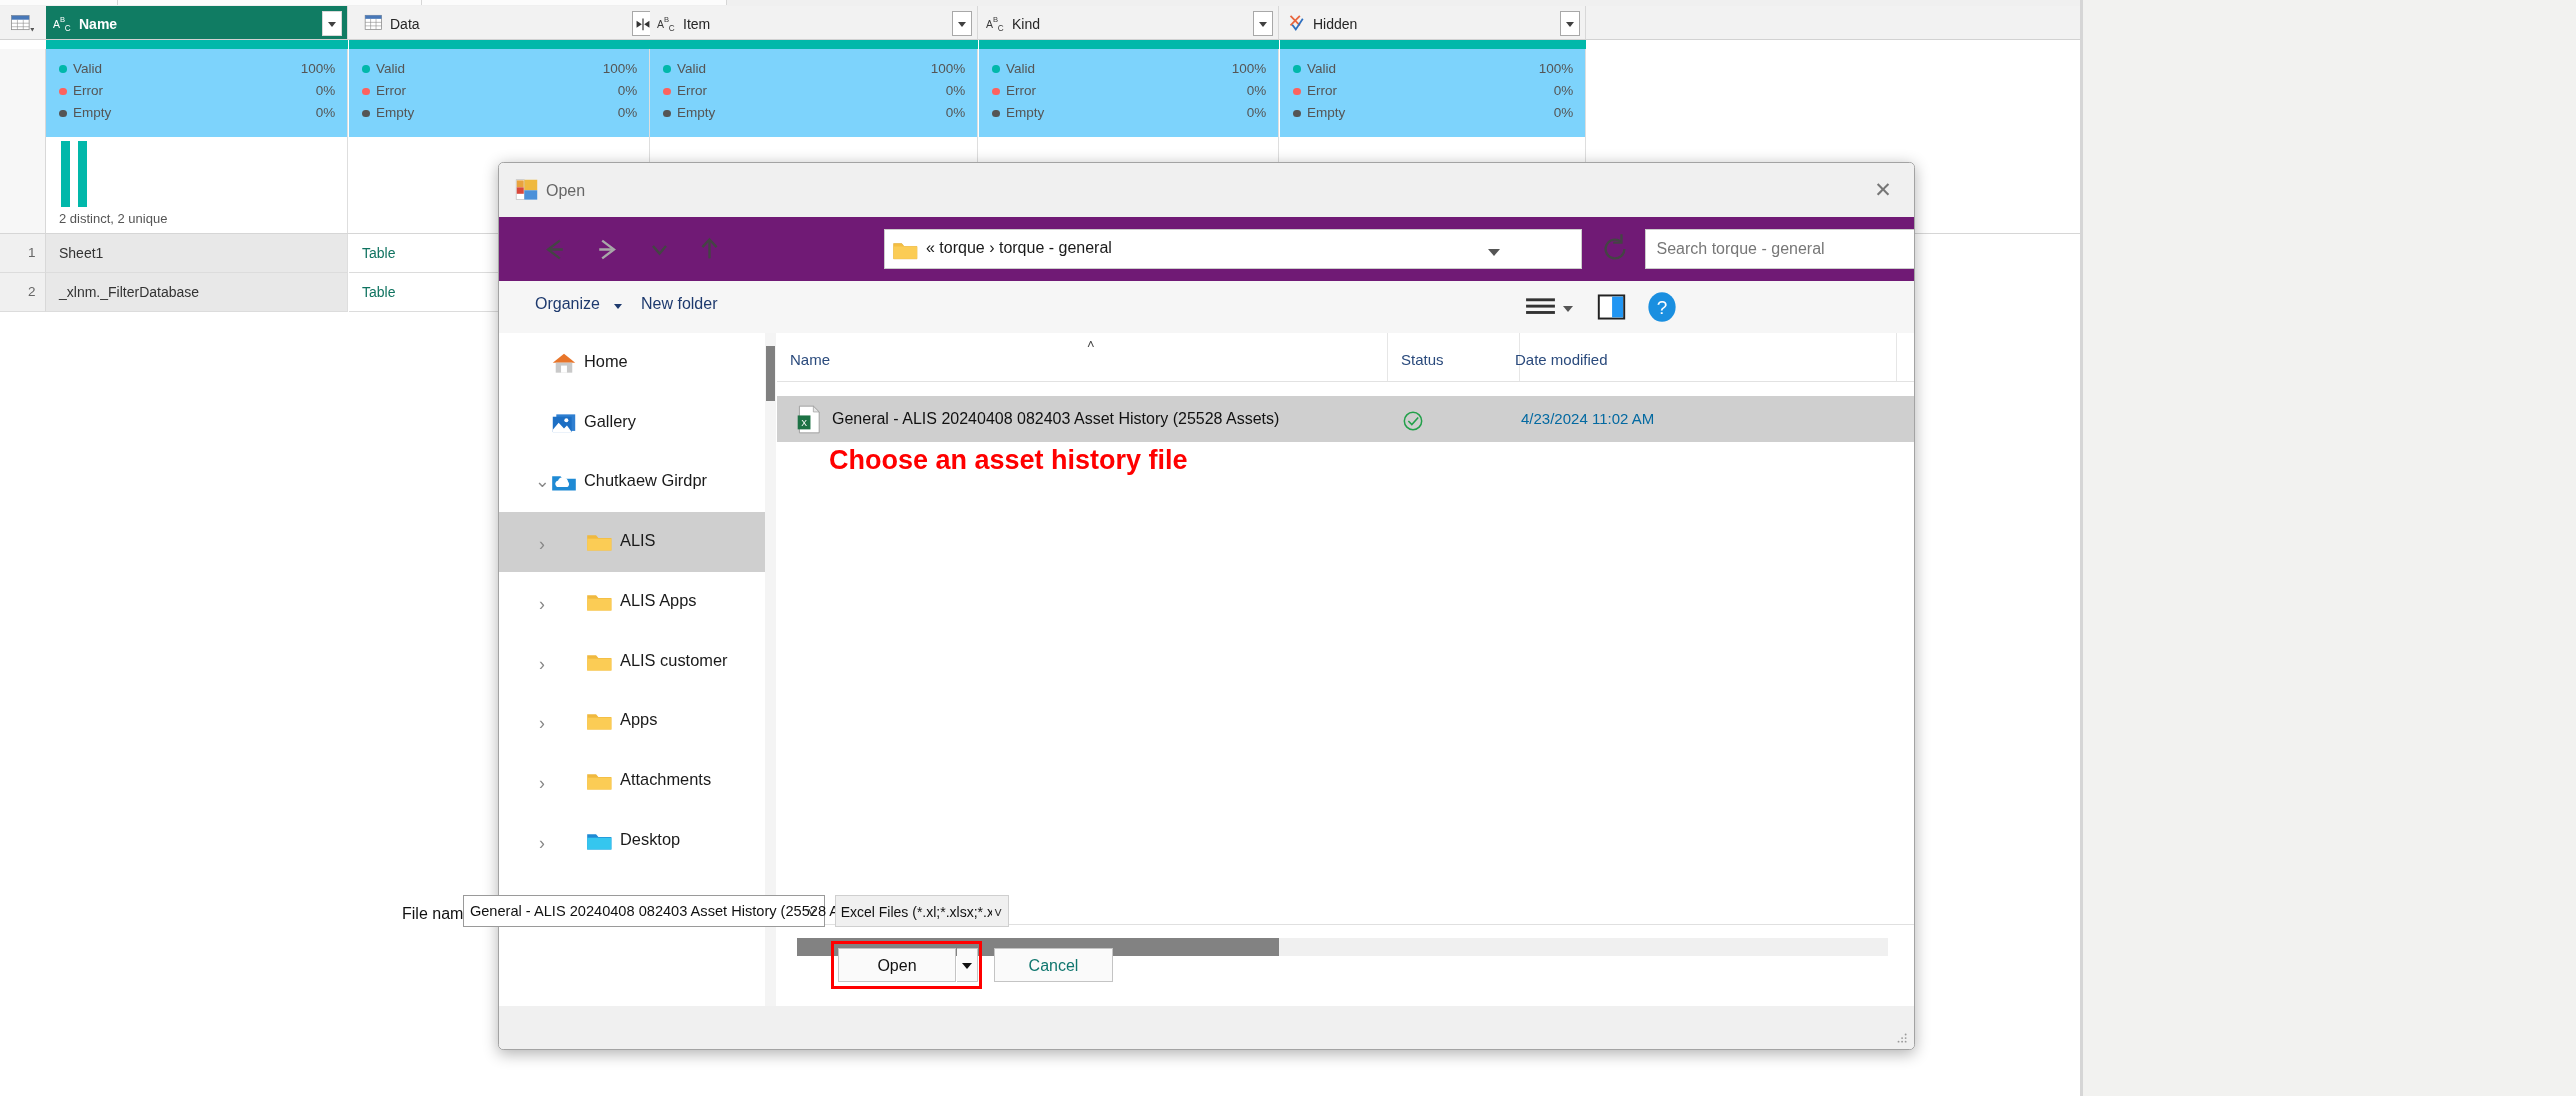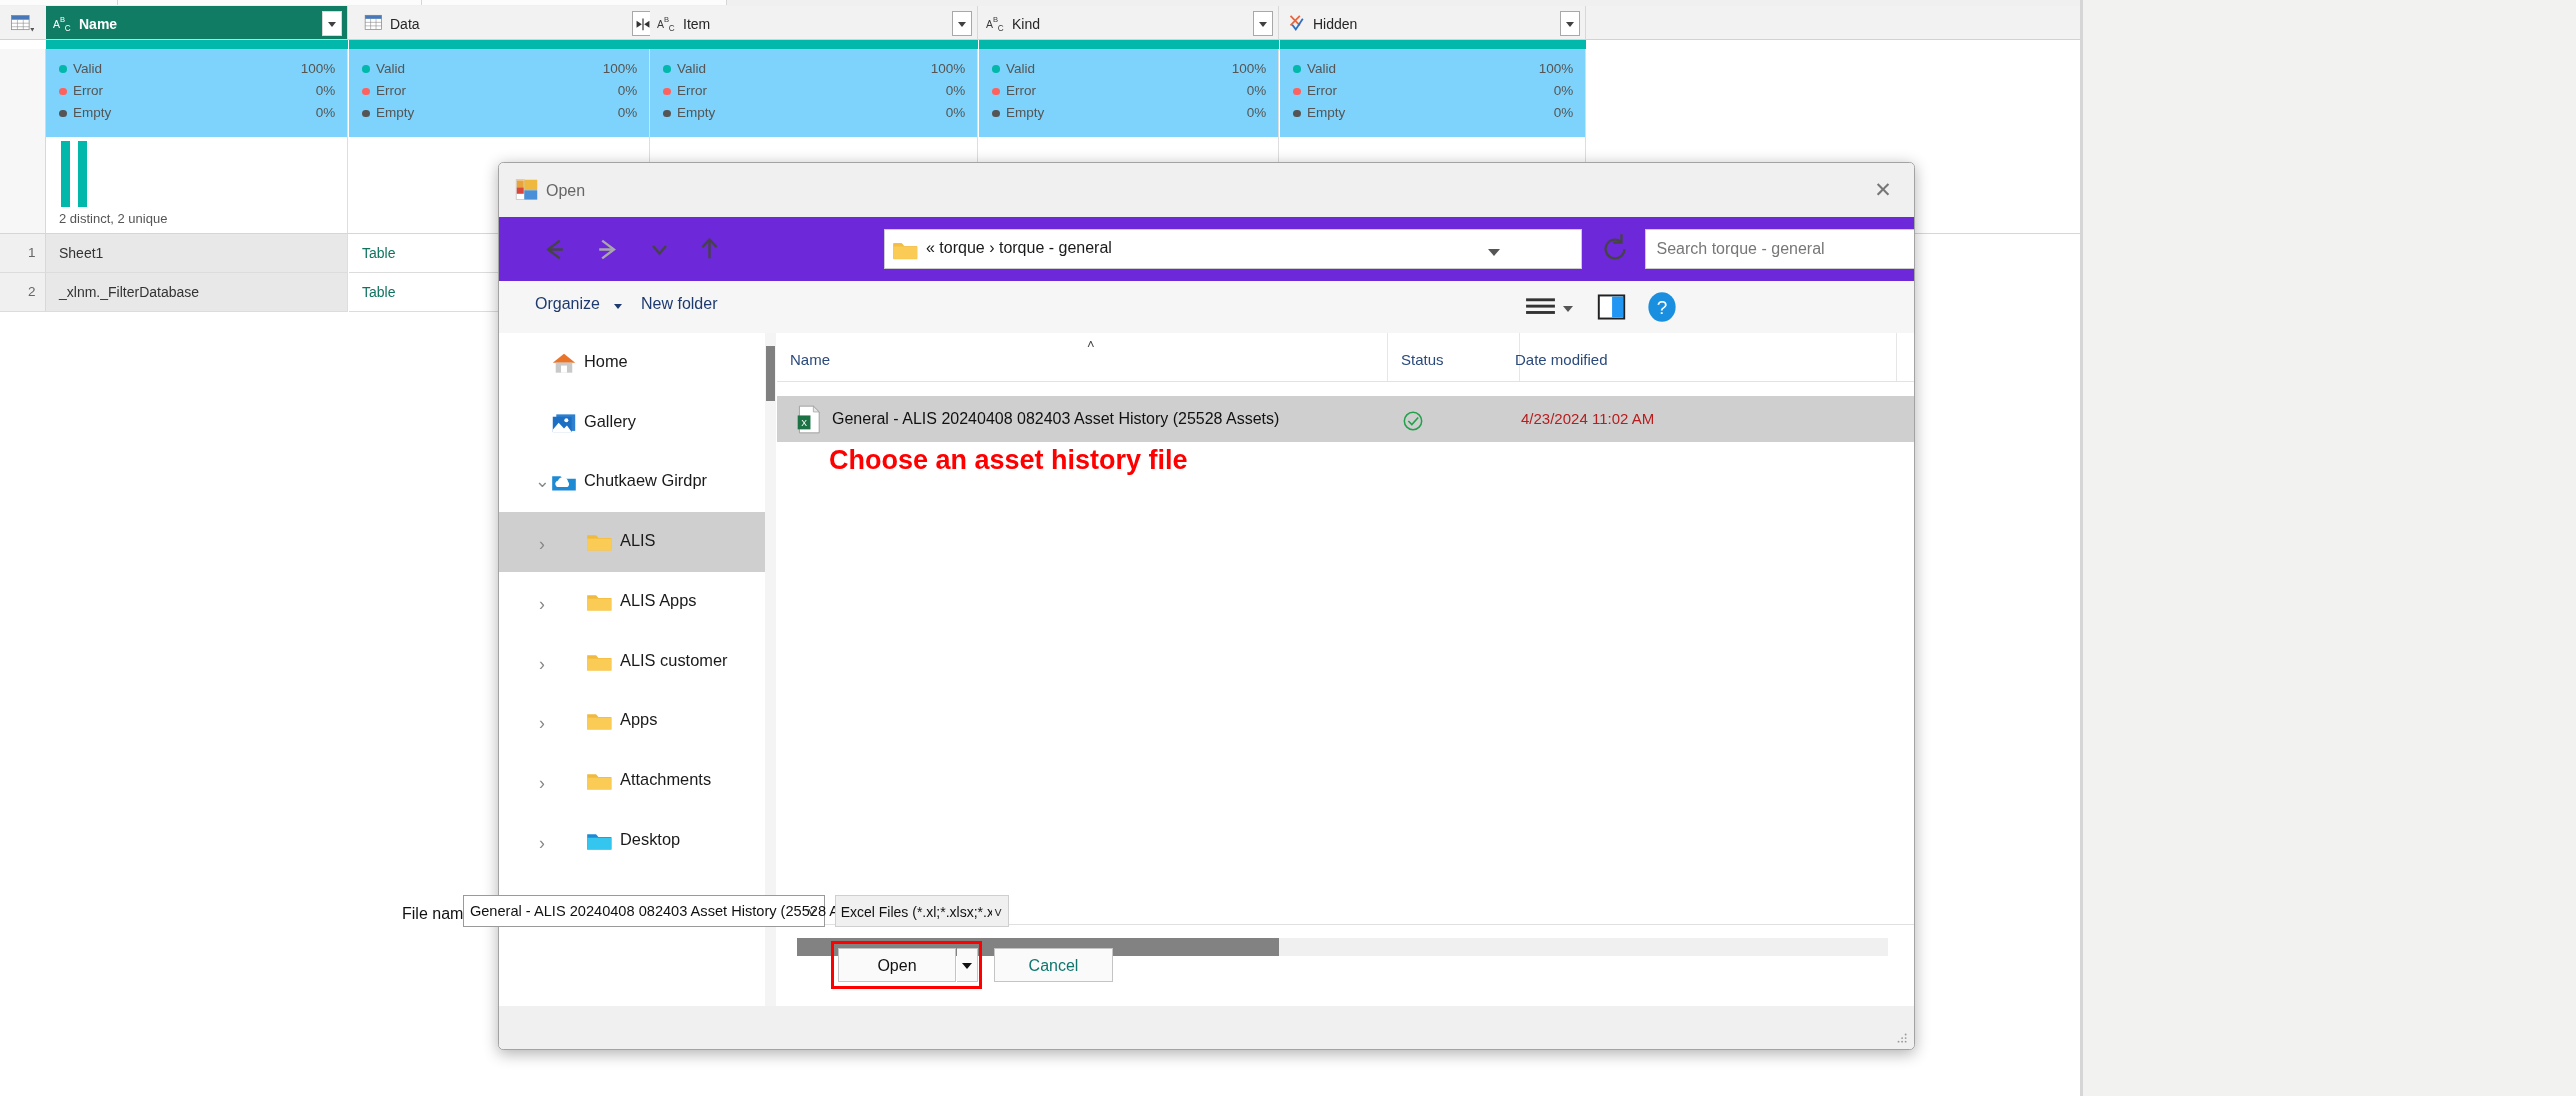--- a/index.html
+++ b/index.html
@@ -65,21 +65,21 @@
     background:#f0f0f0;border:0.6px solid #a3a3a3;border-radius:5.3px;
     box-shadow:0 3.5px 15px rgba(0,0,0,0.30);
     box-sizing:border-box;overflow:hidden;
   }
   #dlg-title{position:absolute;left:0;top:0;width:1416px;height:54px;background:#f0f0f0;}
   #dlg-title-icon{position:absolute;left:16.4px;top:15px;width:23.4px;height:23.4px;}
   #dlg-title-text{position:absolute;left:47px;top:19.3px;font-size:16px;color:#666;}
   #dlg-close{position:absolute;right:0;top:0;width:64px;height:54px;}
   #dlg-close .x{position:absolute;left:50%;top:50%;transform:translate(-50%,-50%);font-size:21px;color:#777;font-family:"Liberation Sans",sans-serif;}
 
-  #dlg-navbar{position:absolute;left:0;top:54px;width:1416px;height:64px;background:#6d28d9;}
+  #dlg-navbar{position:absolute;left:0;top:54px;width:1416px;height:64px;background:#701a75;}
   .navbtn{position:absolute;top:13px;width:39px;height:39px;}
   #crumbbox{position:absolute;left:385px;top:12.3px;width:698px;height:40px;background:#ffffff;border:0.6px solid #ccc;box-sizing:border-box;}
   #crumb-folder{position:absolute;left:8.2px;top:10px;width:24.6px;height:20px;}
   #crumb-text{position:absolute;left:41px;top:8.8px;font-size:16px;color:#1a1a1a;white-space:nowrap;}
   #crumb-caret{position:absolute;right:81px;top:19px;width:0;height:0;border-left:6.4px solid transparent;border-right:6.4px solid transparent;border-top:7px solid #555;}
   #refresh-btn{position:absolute;left:1099px;top:15px;width:34px;height:34px;}
   #searchbox{position:absolute;left:1146px;top:12.3px;width:386px;height:40px;background:#ffffff;border:0.6px solid #ccc;box-sizing:border-box;}
   #search-ph{position:absolute;left:10.5px;top:9.4px;font-size:16px;color:#777;white-space:nowrap;}
 
   #dlg-cmdbar{position:absolute;left:0;top:118px;width:1416px;height:52px;background:#f6f6f6;border-bottom:0.6px solid #e2e2e2;}
@@ -102,21 +102,21 @@
 
   #file-pane{position:absolute;left:278px;top:0;width:1138px;height:673px;background:#ffffff;}
   #fp-header{position:absolute;left:0;top:0;width:1138px;height:48px;background:#ffffff;border-bottom:0.6px solid #e2e2e2;}
   .fp-col{position:absolute;top:0;height:48px;box-sizing:border-box;border-right:0.6px solid #e6e6e6;}
   .fp-col span{position:absolute;left:13px;top:17.6px;font-size:15px;color:#2a4a7c;white-space:nowrap;}
   #sort-mark{position:absolute;left:310px;top:3.5px;font-size:13px;color:#444;}
   #file-row{position:absolute;left:0;top:63px;width:1138px;height:46px;background:#cfcfcf;}
   #file-icon{position:absolute;left:20px;top:9.4px;width:24.6px;height:29px;}
   #file-name{position:absolute;left:55px;top:13.5px;font-size:16px;color:#111;white-space:nowrap;}
   #file-status{position:absolute;left:625px;top:14px;width:22px;height:22px;}
-  #file-date{position:absolute;left:744px;top:14px;font-size:15px;color:#b91c1c;white-space:nowrap;}
+  #file-date{position:absolute;left:744px;top:14px;font-size:15px;color:#0369a1;white-space:nowrap;}
   #annotation{position:absolute;left:52px;top:112px;font-size:27px;font-weight:bold;color:#ff0000;white-space:nowrap;}
   #hscroll-track{position:absolute;left:20px;top:605px;width:1091px;height:17.6px;background:#f0f0f0;}
   #hscroll-thumb{position:absolute;left:20px;top:605px;width:482px;height:17.6px;background:#828282;}
   #fp-bottom-sep{position:absolute;left:0;top:591px;width:1138px;height:0.6px;background:#e0e0e0;}
 
   #dlg-footer{position:absolute;left:0;top:843px;width:1416px;height:45px;background:#f0f0f0;}
   #fn-label{position:absolute;left:402px;top:905px;font-size:16px;color:#111;}
   #fn-box{position:absolute;left:463px;top:895px;width:362px;height:32px;background:#ffffff;border:0.6px solid #9a9a9a;box-sizing:border-box;}
   #fn-value{position:absolute;left:5.9px;top:7px;font-size:14.6px;color:#111;white-space:nowrap;}
   #fn-caret{position:absolute;right:8.2px;top:9.4px;font-size:14px;color:#333;}

